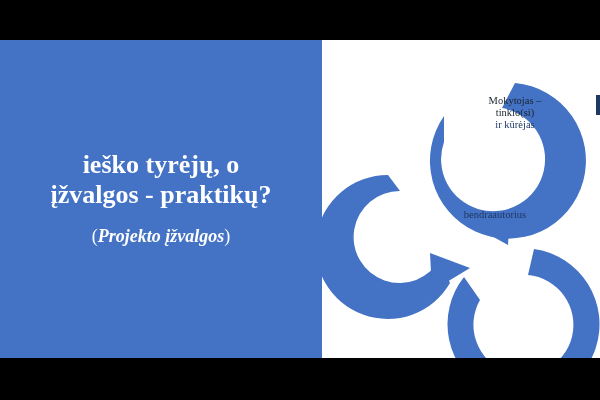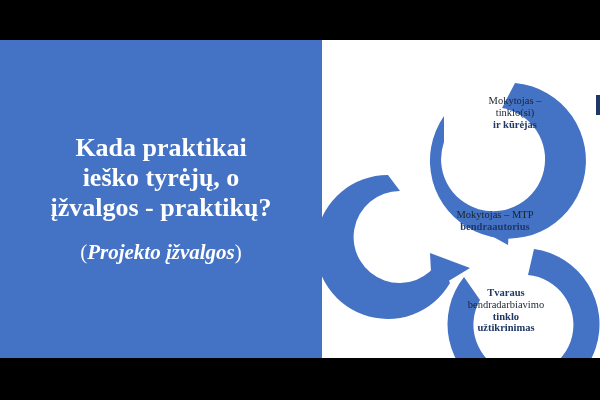--- a/index.html
+++ b/index.html
@@ -63,21 +63,21 @@
     color: #ffffff;
   }
   .title-line {
     font-size: 26px;
     font-weight: bold;
     line-height: 1.16;
     letter-spacing: 0px;
     white-space: nowrap;
   }
   .subtitle-line {
-    font-size: 21px;
+    font-size: 18px;
     font-weight: bold;
     font-style: italic;
     line-height: 1.2;
     margin-top: 16px;
     white-space: nowrap;
   }
   .subtitle-paren {
     font-style: normal;
     font-weight: normal;
   }
@@ -105,21 +105,21 @@
   .ring-text {
     position: absolute;
     text-align: center;
     line-height: 1.12;
     color: #19242e;
     font-size: 10.5px;
   }
   .ring-text .ln { display: block; white-space: nowrap; }
   .ring-text .ln.accent {
     color: #1F3864;
-    font-weight: bold;
+    font-weight: normal;
   }
 
   #ring-text-top    { left: 118px; top: 26px;  width: 150px; }
   #ring-text-mid    { left: 92px;  top: 140px; width: 162px; }
   #ring-text-bottom { left: 104px; top: 218px; width: 160px; }
 
   
   #edge-glyph {
     position: absolute;
     right: 0;
@@ -133,21 +133,20 @@
 <body>
 
 <div id="slide-root">
 
   <div class="letterbox top"></div>
 
   <div id="slide-canvas">
 
     <div id="title-panel">
       <div id="title-block">
-        <div class="title-line">Kada praktikai</div>
         <div class="title-line">ieško tyrėjų, o</div>
         <div class="title-line">įžvalgos - praktikų?</div>
         <div class="subtitle-line"><span class="subtitle-paren">(</span><span>Projekto įžvalgos</span><span class="subtitle-paren">)</span></div>
       </div>
     </div>
 
     <div id="diagram-area">
 
       <svg id="diagram-svg" viewBox="0 0 278 318">
         <g fill="#4472C4">
@@ -186,30 +185,23 @@
         </g>
       </svg>
 
       <div id="ring-text-top" class="ring-text">
         <span class="ln">Mokytojas –</span>
         <span class="ln">tinklo(si)</span>
         <span class="ln accent">ir kūrėjas</span>
       </div>
 
       <div id="ring-text-mid" class="ring-text">
-        <span class="ln">Mokytojas – MTP</span>
         <span class="ln accent">bendraautorius</span>
       </div>
 
-      <div id="ring-text-bottom" class="ring-text">
-        <span class="ln accent">Tvaraus</span>
-        <span class="ln">bendradarbiavimo</span>
-        <span class="ln accent">tinklo</span>
-        <span class="ln accent">užtikrinimas</span>
-      </div>
 
       <div id="edge-glyph"></div>
 
     </div>
   </div>
 
   <div class="letterbox bottom"></div>
 
 </div>
 

